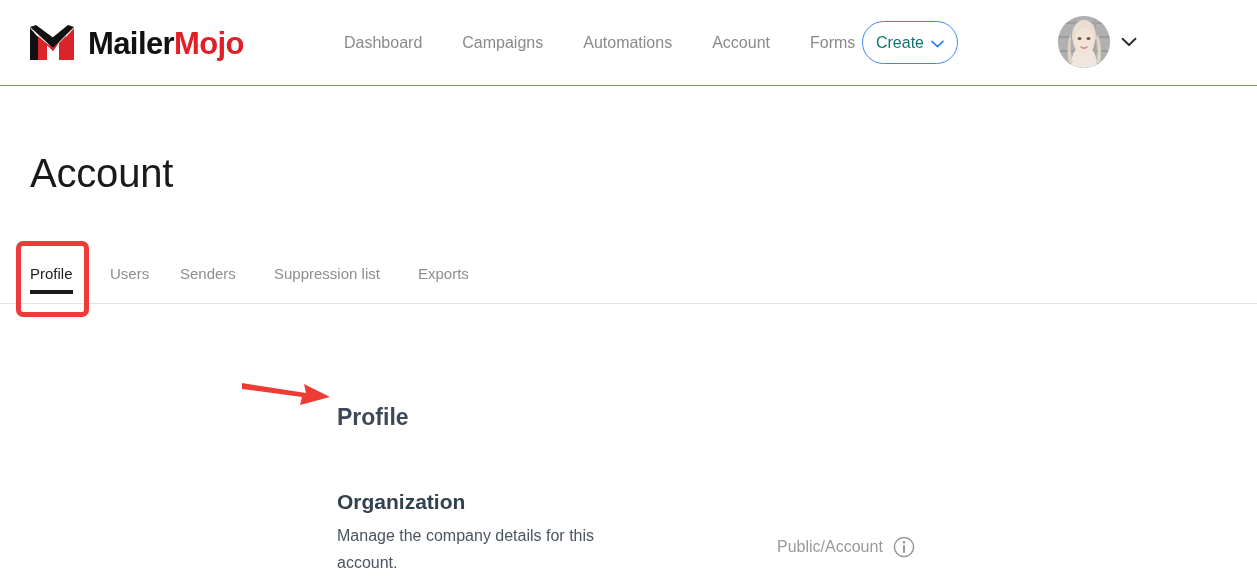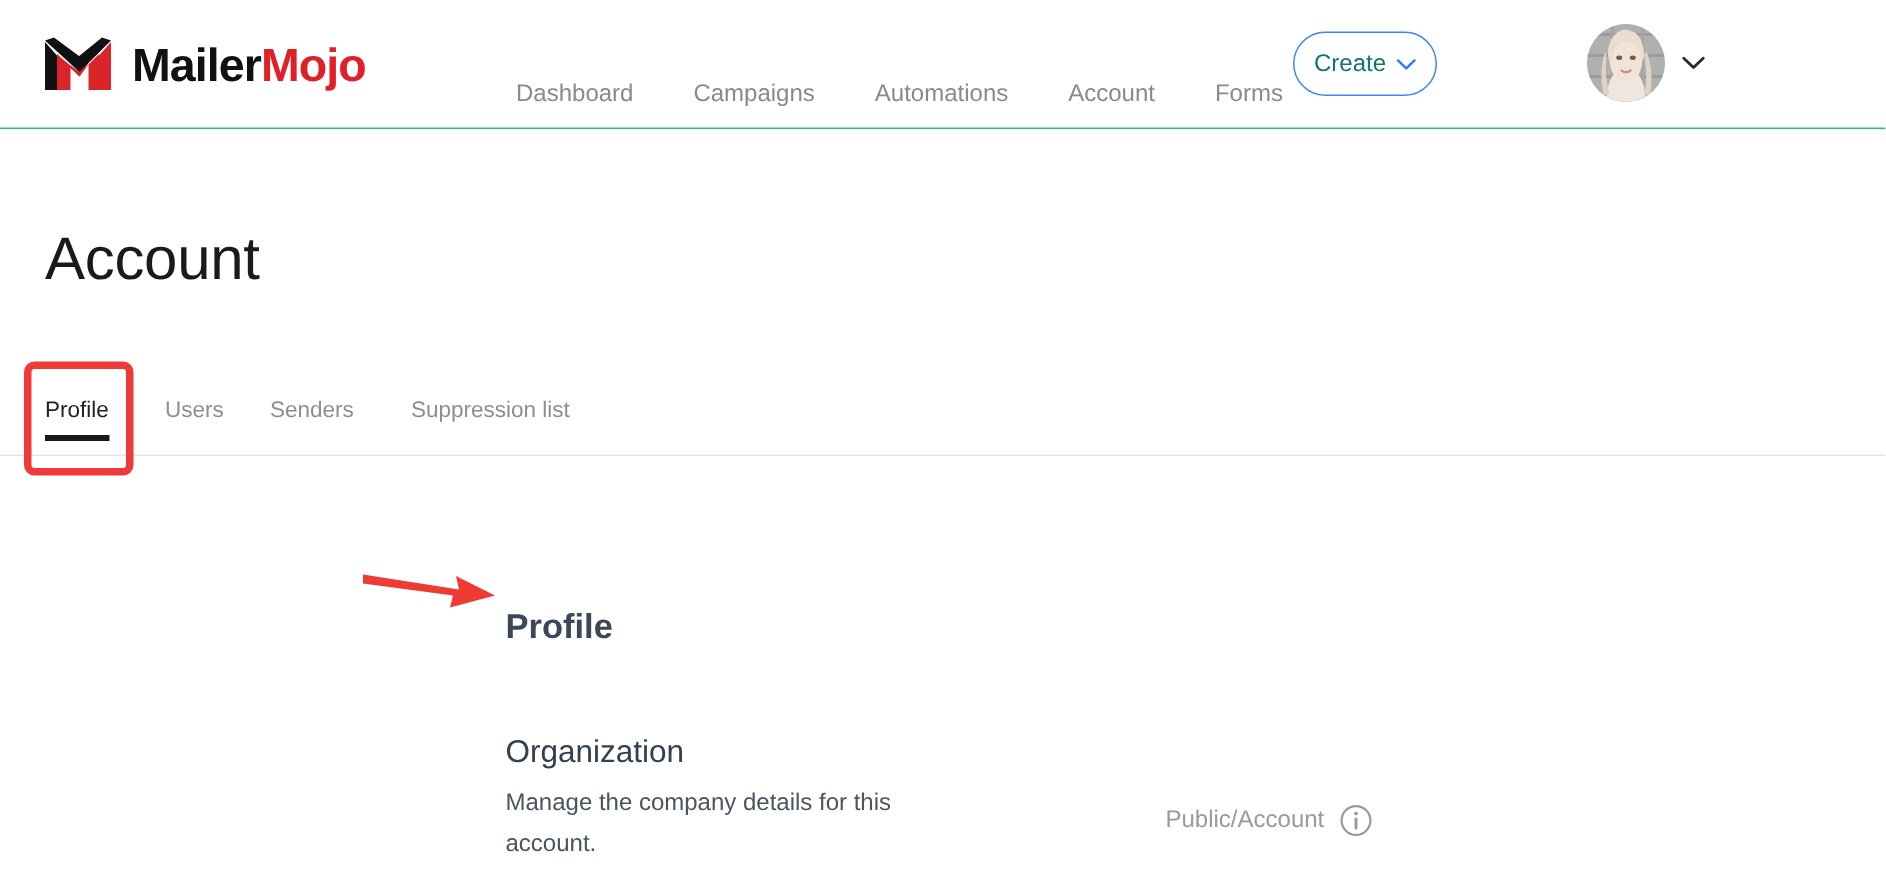--- a/index.html
+++ b/index.html
@@ -58,21 +58,20 @@
     display: flex;
     align-items: center;
   }
   .nav-link {
     font-size: 16px;
     color: #8a8a8a;
     margin-right: 40px;
     white-space: nowrap;
     cursor: pointer;
     line-height: 26px;
-    margin-top: 20px;
   }
   .nav-link:last-child { margin-right: 0; text-align: center; }
 
   .create-btn {
     position: absolute;
     left: 862px;
     top: 21px;
     width: 96px;
     height: 43px;
     border: 1px solid #3d86f5;
@@ -223,21 +222,21 @@
   }
 
   .org-block {
     position: absolute;
     left: 337px;
     top: 487px;
     width: 300px;
   }
   .org-title {
     font-size: 21px;
-    font-weight: normal;
+    font-weight: bold;
     color: #33404d;
     line-height: 30px;
   }
   .org-desc {
     margin-top: 5px;
     font-size: 16px;
     color: #4a5560;
     line-height: 27px;
     width: 285px;
   }
@@ -344,20 +343,23 @@
   </div>
   <div class="tab tab-users">
     <span>Users</span>
   </div>
   <div class="tab tab-senders">
     <span>Senders</span>
   </div>
   <div class="tab tab-supp">
     <span>Suppression list</span>
   </div>
+  <div class="tab tab-exports">
+    <span>Exports</span>
+  </div>
 </div>
 
 <div class="annot-box"></div>
 
 <div class="annot-arrow">
   <svg width="92" height="34" viewBox="0 0 92 34" xmlns="http://www.w3.org/2000/svg">
     <path d="M2 7 L66 17 L64 8 L90 21 L60 29 L62 21 L2 13 Z" fill="#ee3b33"></path>
   </svg>
 </div>
 

